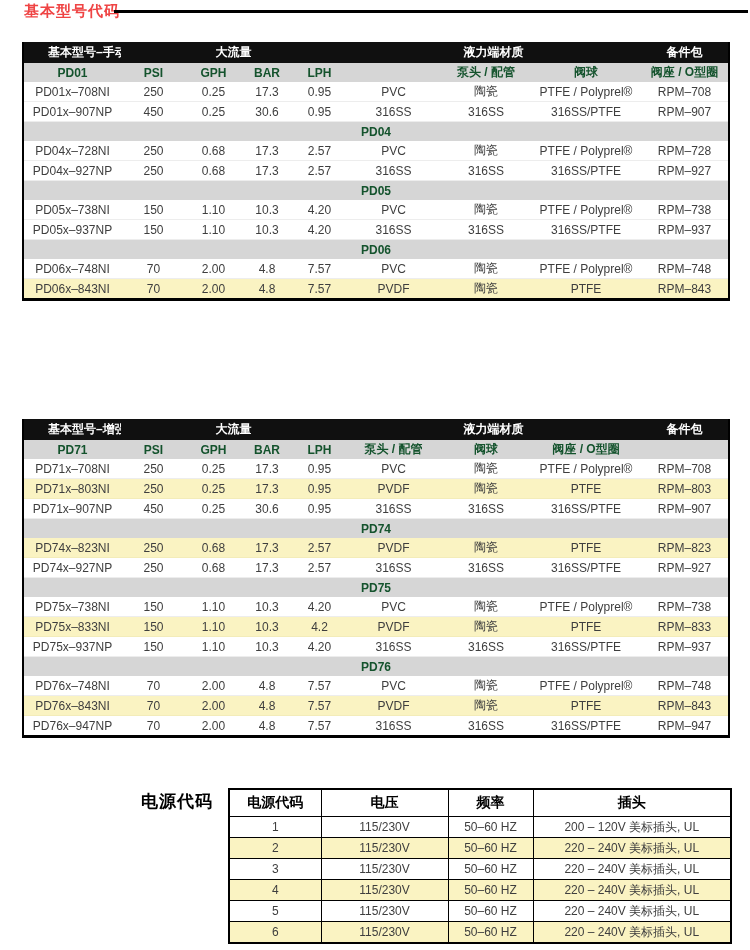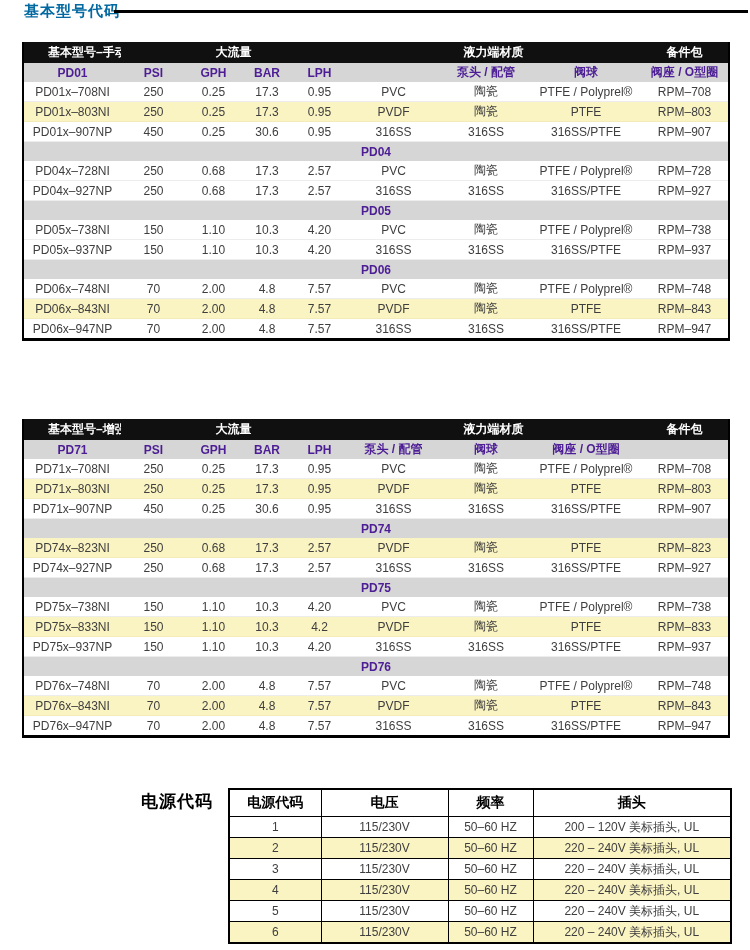--- a/index.html
+++ b/index.html
@@ -2,40 +2,40 @@
 <html><head>
 <meta charset="utf-8">
 <style>
   html,body { margin:0; padding:0; background:#ffffff; }
   .canvas {
     position:relative; width:750px; height:950px; background:#fff;
     font-family:"Liberation Sans","DejaVu Sans",sans-serif; overflow:hidden;
   }
   .page-title {
     position:absolute; left:24px; top:2px; font-size:15px; font-weight:700;
-    color:#0369a1; letter-spacing:1px; white-space:nowrap;text-align:right;
+    color:#ef4444; letter-spacing:1px; white-space:nowrap;text-align:right;
   }
   .title-rule { position:absolute; left:114px; top:10px; width:634px; height:3px; background:#000; }
 
   
   table.main {
     position:absolute; left:22px; width:706px; border-collapse:collapse; table-layout:fixed;
     border-left:2px solid #000; border-right:2px solid #000; border-bottom:3px solid #000;
     font-size:12px; color:#3e3e3e;
   }
   #table-manual { top:42px; }
   #table-enhanced { top:419px;border-radius:10px; }
   table.main th, table.main td {
     height:19px; padding:0; text-align:center; font-weight:400;
     white-space:nowrap; overflow:hidden;
   }
   tr.black-row th { background:#101010; color:#fff; font-weight:700; height:21px; }
   tr.black-row th.first { text-align:left; padding-left:24px; }
   tr.subheader-row td, tr.group-row td {
-    background:#d6d6d6; color:#4c1d95; font-weight:700;
+    background:#d6d6d6; color:#14532d; font-weight:700;
   }
   td.cell-left { text-align:left; padding-left:7px; }
   tr.data-row td { background:#ffffff; border-bottom:1px solid #ededed; }
   tr.data-row.hl td { background:#faf3c2; border-bottom:1px solid #f3ecb9; }
 
   
   .power-label {
     position:absolute; left:141px; top:790px; font-size:17px; font-weight:700; color:#000;
     letter-spacing:1px; white-space:nowrap;
   }
@@ -96,31 +96,20 @@
           <td class="cell-left">PD01x–708NI</td>
           <td>250</td>
           <td>0.25</td>
           <td>17.3</td>
           <td>0.95</td>
           <td>PVC</td>
           <td>陶瓷</td>
           <td>PTFE / Polyprel®</td>
           <td>RPM–708</td>
         </tr>
-        <tr class="data-row hl">
-          <td class="cell-left">PD01x–803NI</td>
-          <td>250</td>
-          <td>0.25</td>
-          <td>17.3</td>
-          <td>0.95</td>
-          <td>PVDF</td>
-          <td>陶瓷</td>
-          <td>PTFE</td>
-          <td>RPM–803</td>
-        </tr>
         <tr class="data-row">
           <td class="cell-left">PD01x–907NP</td>
           <td>450</td>
           <td>0.25</td>
           <td>30.6</td>
           <td>0.95</td>
           <td>316SS</td>
           <td>316SS</td>
           <td>316SS/PTFE</td>
           <td>RPM–907</td>
@@ -192,31 +181,20 @@
         <tr class="data-row hl">
           <td class="cell-left">PD06x–843NI</td>
           <td>70</td>
           <td>2.00</td>
           <td>4.8</td>
           <td>7.57</td>
           <td>PVDF</td>
           <td>陶瓷</td>
           <td>PTFE</td>
           <td>RPM–843</td>
-        </tr>
-        <tr class="data-row">
-          <td class="cell-left">PD06x–947NP</td>
-          <td>70</td>
-          <td>2.00</td>
-          <td>4.8</td>
-          <td>7.57</td>
-          <td>316SS</td>
-          <td>316SS</td>
-          <td>316SS/PTFE</td>
-          <td>RPM–947</td>
         </tr>
       </tbody>
   </table>
 
   <table class="main" id="table-enhanced">
     <colgroup>
       <col style="width:98px">
         <col style="width:65px">
         <col style="width:55px">
         <col style="width:52px">

